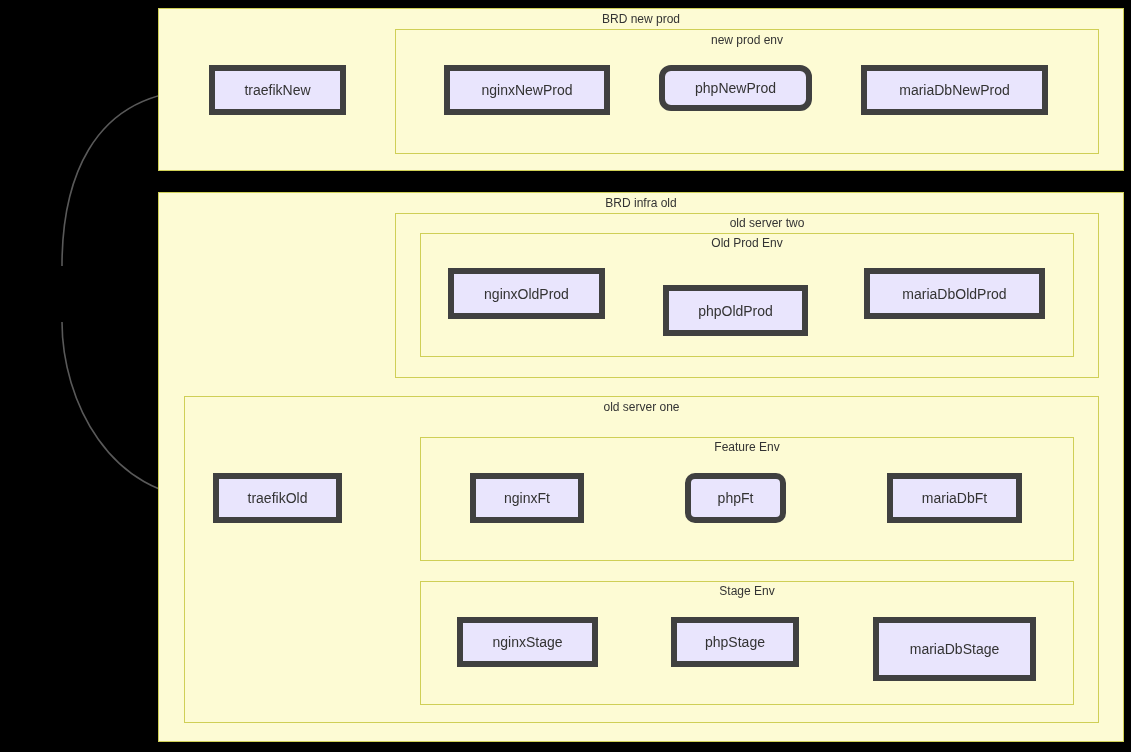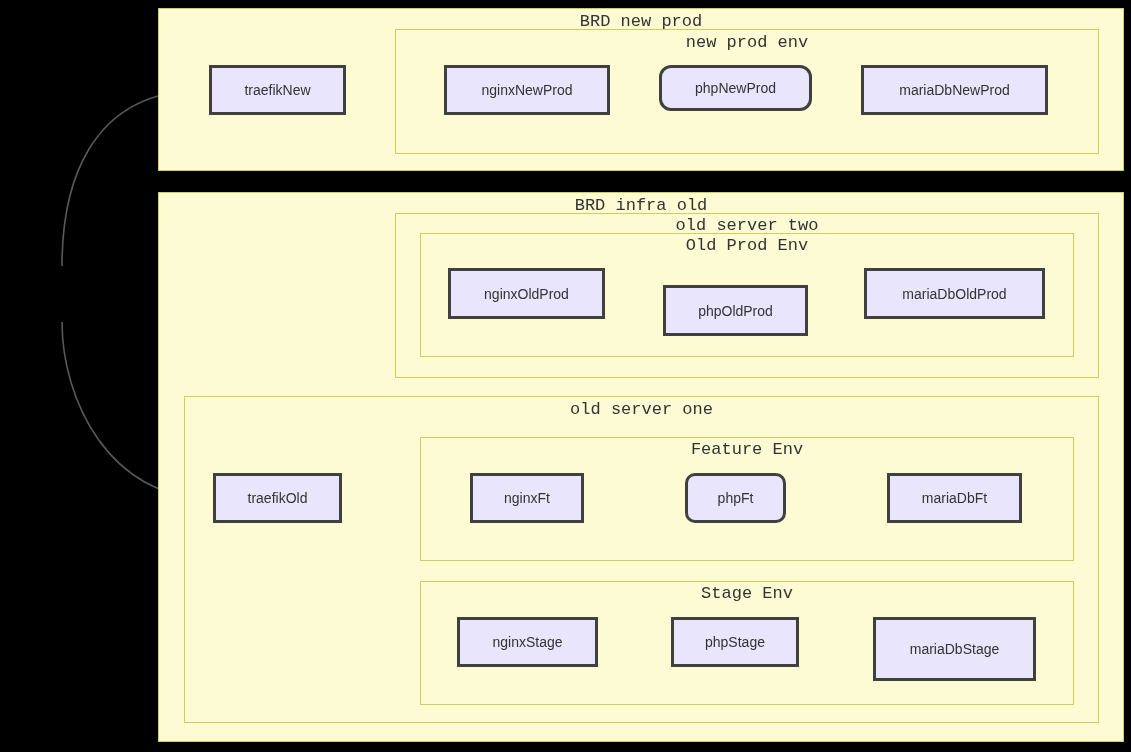--- a/index.html
+++ b/index.html
@@ -3,24 +3,24 @@
 <meta charset="utf-8">
 <style>
   html,body{margin:0;padding:0;background:#000;}
   body{width:1131px;height:752px;overflow:hidden;
        font-family:"Liberation Sans","DejaVu Sans",sans-serif;}
   #canvas{position:relative;width:1131px;height:752px;background:#000;}
 
   
   .cluster{position:absolute;background:#fdfbd4;border:1px solid #cfcf56;box-sizing:border-box;}
   .cluster-label{position:absolute;left:0;right:0;text-align:center;
-                 font-size:17px;color:#333333;white-space:nowrap;font-family:Liberation Mono, monospace;}
+                 font-size:12px;color:#333333;white-space:nowrap;}
 
   
-  .node{position:absolute;background:#e9e5fd;border:3px solid #404040;
+  .node{position:absolute;background:#e9e5fd;border:6px solid #404040;
         box-sizing:border-box;display:flex;align-items:center;justify-content:center;
         font-size:14px;color:#333333;white-space:nowrap;}
 
   
   #edges{position:absolute;left:0;top:0;width:1131px;height:752px;overflow:visible;
          pointer-events:none;}
 </style>
 </head>
 <body>
 
@@ -51,21 +51,21 @@
   </svg>
 
   <div id="cluster-layer">
       <div class="cluster" style="left: 158px; top: 8px; width: 966px; height: 163px;"></div>
       <div class="cluster-label" style="top: 12px; left: 158px; width: 966px; position: absolute;">BRD new prod</div>
       <div class="cluster" style="left: 395px; top: 29px; width: 704px; height: 125px;"></div>
       <div class="cluster-label" style="top: 33px; left: 395px; width: 704px; position: absolute;">new prod env</div>
       <div class="cluster" style="left: 158px; top: 192px; width: 966px; height: 550px;"></div>
       <div class="cluster-label" style="top: 196px; left: 158px; width: 966px; position: absolute;">BRD infra old</div>
       <div class="cluster" style="left: 395px; top: 213px; width: 704px; height: 165px;"></div>
-      <div class="cluster-label" style="top: 216px; left: 395px; width: 704px; position: absolute;">old server two</div>
+      <div class="cluster-label" style="top: 216px; left: 395px; width: 704px; position: absolute; padding-left: 20px;">old server two</div>
       <div class="cluster" style="left: 420px; top: 233px; width: 654px; height: 124px;"></div>
       <div class="cluster-label" style="top: 236px; left: 420px; width: 654px; position: absolute;">Old Prod Env</div>
       <div class="cluster" style="left: 184px; top: 396px; width: 915px; height: 327px;"></div>
       <div class="cluster-label" style="top: 400px; left: 184px; width: 915px; position: absolute;">old server one</div>
       <div class="cluster" style="left: 420px; top: 437px; width: 654px; height: 124px;"></div>
       <div class="cluster-label" style="top: 440px; left: 420px; width: 654px; position: absolute;">Feature Env</div>
       <div class="cluster" style="left: 420px; top: 581px; width: 654px; height: 124px;"></div>
       <div class="cluster-label" style="top: 584px; left: 420px; width: 654px; position: absolute;">Stage Env</div>
     </div>
   <div id="node-layer">

